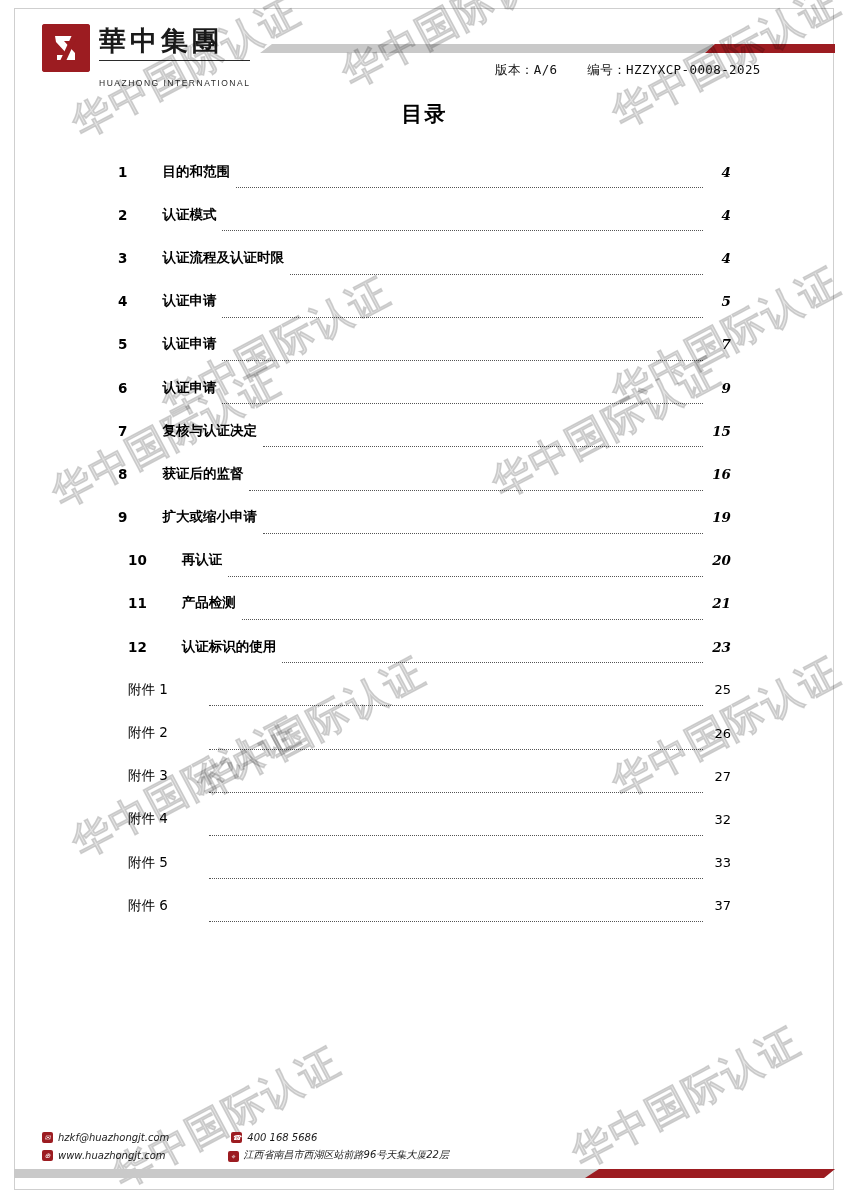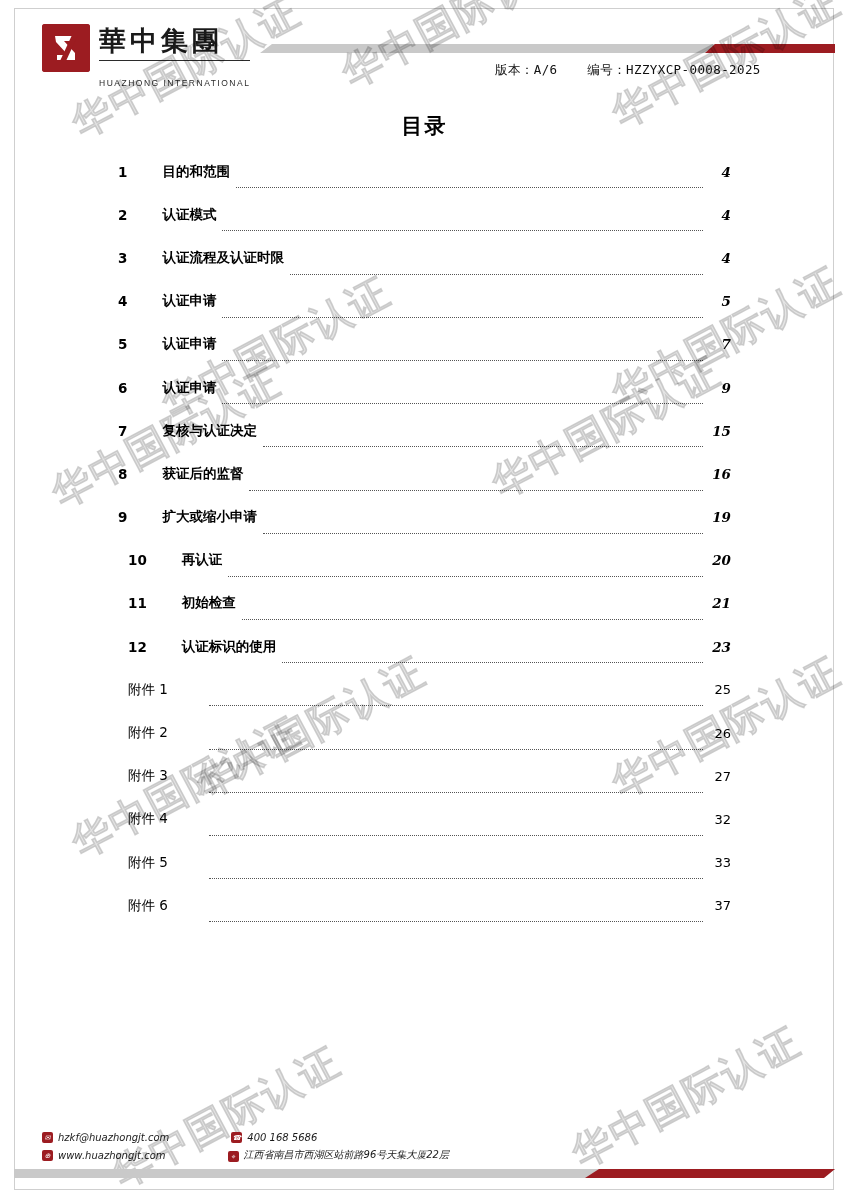--- a/index.html
+++ b/index.html
@@ -112,21 +112,21 @@
     font-size: 12.5px;
     color: #111;
     letter-spacing: 0.4px;
     white-space: nowrap;
   }
   .header-meta .gap { display:inline-block; width: 14px; }
 
   
   .doc-title {
     position: absolute;
-    top: 112px;
+    top: 100px;
     left: 0;
     width: 849px;
     text-align: center;
     font-family: "DejaVu Sans", sans-serif;
     font-weight: bold;
     font-size: 21px;
     letter-spacing: 2px;
     color: #000;
   }
 
@@ -380,21 +380,21 @@
 
     <div class="toc-row indent">
       <span class="num">10</span>
       <span class="label">再认证</span>
       <span class="leader"></span>
       <span class="page-no">20</span>
     </div>
 
     <div class="toc-row indent">
       <span class="num">11</span>
-      <span class="label">初始检查</span>
+      <span class="label">产品检测</span>
       <span class="leader"></span>
       <span class="page-no">21</span>
     </div>
 
     <div class="toc-row indent">
       <span class="num">12</span>
       <span class="label">认证标识的使用</span>
       <span class="leader"></span>
       <span class="page-no">23</span>
     </div>

